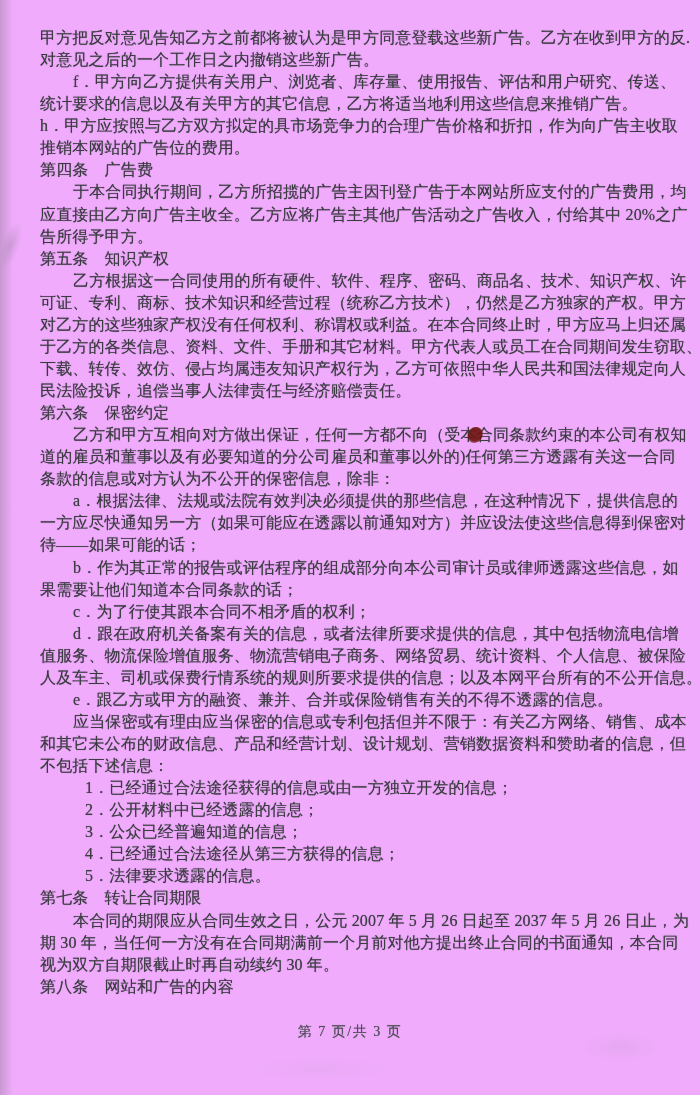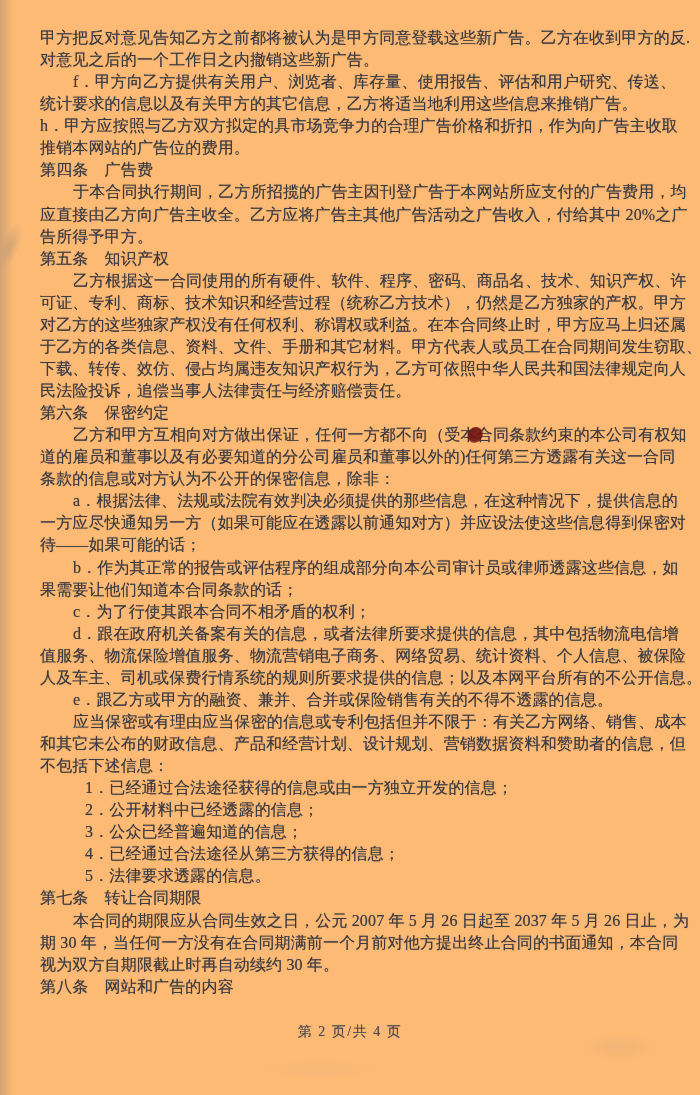--- a/index.html
+++ b/index.html
@@ -4,21 +4,21 @@
 <style>
   html,body { margin:0; padding:0; }
   body {
     width:700px; height:1095px;
     background:#ffffff;
     font-family:"Liberation Serif","DejaVu Serif",serif;
     position:relative;
   }
   .page {
     position:absolute; inset:0;
-    background:#fdba74;
+    background:#f0abfc;
     overflow:hidden;
   }
   
   .edge-left {
     position:absolute; left:0; top:0; bottom:0; width:13px;
     background:linear-gradient(to right, rgba(108,108,112,0.30), rgba(108,108,112,0));
     pointer-events:none;
   }
   .smudge-a {
     position:absolute; left:2px; top:220px; width:18px; height:50px;
@@ -118,14 +118,14 @@
       <div class="line ind2">5．法律要求透露的信息。</div>
       <div class="line ind0">第七条　转让合同期限</div>
       <div class="line ind1">本合同的期限应从合同生效之日，公元 2007 年 5 月 26 日起至 2037 年 5 月 26 日止，为</div>
       <div class="line ind0">期 30 年，当任何一方没有在合同期满前一个月前对他方提出终止合同的书面通知，本合同</div>
       <div class="line ind0">视为双方自期限截止时再自动续约 30 年。</div>
       <div class="line ind0">第八条　网站和广告的内容</div>
     </div>
 
   <div class="ink-blot"></div>
 
-  <div class="footer">第 2 页/共 4 页</div>
+  <div class="footer">第 7 页/共 3 页</div>
 </div>
 
 </body></html>

